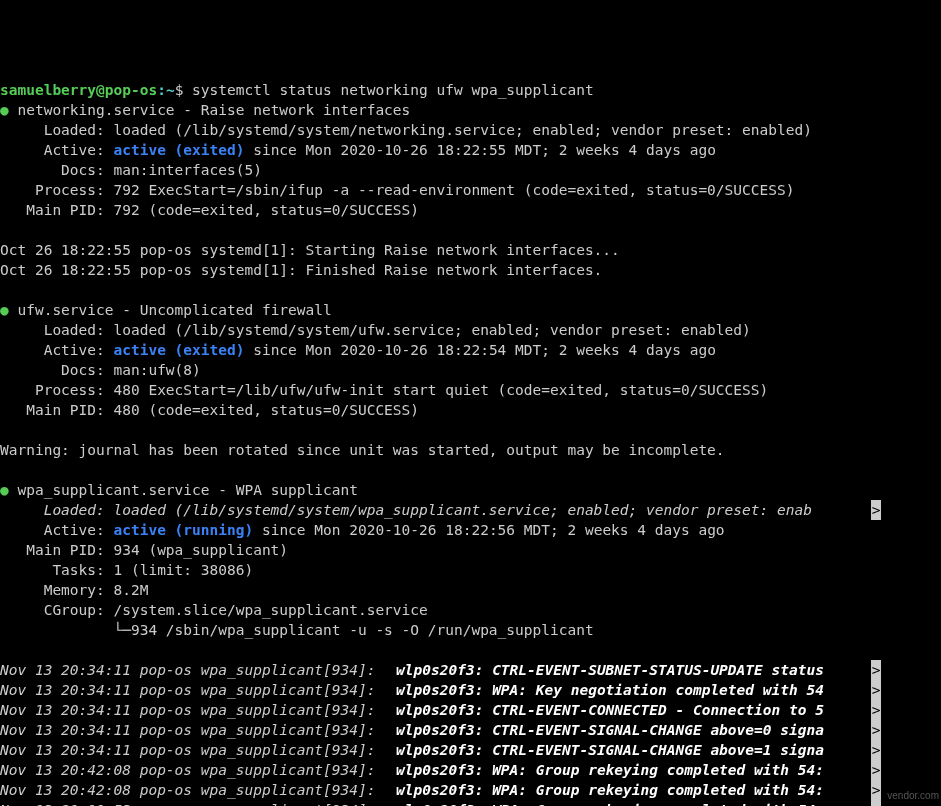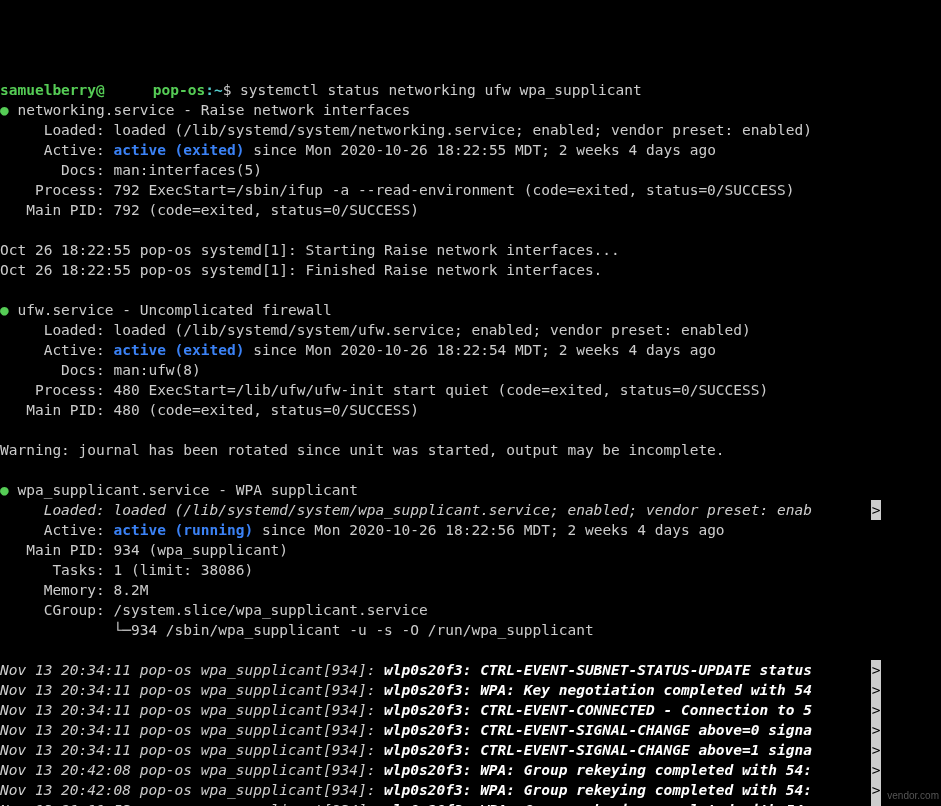--- a/index.html
+++ b/index.html
@@ -10,28 +10,28 @@
     line-height: 20px;
     margin: 0;
     padding: 0;
     white-space: pre;
     overflow: hidden;
     width: 941px;
     height: 806px;
   }
   .line { white-space: pre; }
   .user { color: #55cc55; font-weight: bold; }
-  .host { color: #55cc55; font-weight: bold; margin-left: 48px; }
+  .host { color: #55cc55; font-weight: bold; }
   .colon { color: #55cccc; font-weight: bold; }
   .tilde { color: #55cccc; font-weight: bold; }
   .dollar { color: #ccc; }
   .cmd { color: #ccc; }
   .bullet { color: #55cc55; font-weight: bold; }
   .active { color: #3b82f6; font-weight: bold; }
-  .bold { color: #fff; font-weight: bold; }
+  .bold { color: #fff; font-weight: bold; margin-left: 12px; }
   .arrow { background: #ccc; color: #000; display:inline-block; width:10px; text-align:center; position:absolute; right:0; }
   .logline { position: relative; width: 881px; font-style: italic; }
   .watermark { position: fixed; bottom: 0; right: 2px; color: #555; font-size: 10px; font-family: sans-serif; }
 </style>
 </head>
 <body>
 
 
 
 <div id="term"><div class="line"><span class="user">samuelberry</span><span class="user">@</span><span class="host">pop-os</span><span class="colon">:</span><span class="tilde">~</span><span class="dollar">$ </span><span class="cmd">systemctl status networking ufw wpa_supplicant</span></div><div class="line"><span class="bullet">●</span> networking.service - Raise network interfaces</div><div class="line">     Loaded: loaded (/lib/systemd/system/networking.service; enabled; vendor preset: enabled)</div><div class="line">     Active: <span class="active">active (exited)</span> since Mon 2020-10-26 18:22:55 MDT; 2 weeks 4 days ago</div><div class="line">       Docs: man:interfaces(5)</div><div class="line">    Process: 792 ExecStart=/sbin/ifup -a --read-environment (code=exited, status=0/SUCCESS)</div><div class="line">   Main PID: 792 (code=exited, status=0/SUCCESS)</div><div class="line">&nbsp;</div><div class="line">Oct 26 18:22:55 pop-os systemd[1]: Starting Raise network interfaces...</div><div class="line">Oct 26 18:22:55 pop-os systemd[1]: Finished Raise network interfaces.</div><div class="line">&nbsp;</div><div class="line"><span class="bullet">●</span> ufw.service - Uncomplicated firewall</div><div class="line">     Loaded: loaded (/lib/systemd/system/ufw.service; enabled; vendor preset: enabled)</div><div class="line">     Active: <span class="active">active (exited)</span> since Mon 2020-10-26 18:22:54 MDT; 2 weeks 4 days ago</div><div class="line">       Docs: man:ufw(8)</div><div class="line">    Process: 480 ExecStart=/lib/ufw/ufw-init start quiet (code=exited, status=0/SUCCESS)</div><div class="line">   Main PID: 480 (code=exited, status=0/SUCCESS)</div><div class="line">&nbsp;</div><div class="line">Warning: journal has been rotated since unit was started, output may be incomplete.</div><div class="line">&nbsp;</div><div class="line"><span class="bullet">●</span> wpa_supplicant.service - WPA supplicant</div><div class="line logline">     Loaded: loaded (/lib/systemd/system/wpa_supplicant.service; enabled; vendor preset: enab<span class="arrow">&gt;</span></div><div class="line">     Active: <span class="active">active (running)</span> since Mon 2020-10-26 18:22:56 MDT; 2 weeks 4 days ago</div><div class="line">   Main PID: 934 (wpa_supplicant)</div><div class="line">      Tasks: 1 (limit: 38086)</div><div class="line">     Memory: 8.2M</div><div class="line">     CGroup: /system.slice/wpa_supplicant.service</div><div class="line">             └─934 /sbin/wpa_supplicant -u -s -O /run/wpa_supplicant</div><div class="line">&nbsp;</div><div class="line logline">Nov 13 20:34:11 pop-os wpa_supplicant[934]: <span class="bold">wlp0s20f3: CTRL-EVENT-SUBNET-STATUS-UPDATE status</span><span class="arrow">&gt;</span></div><div class="line logline">Nov 13 20:34:11 pop-os wpa_supplicant[934]: <span class="bold">wlp0s20f3: WPA: Key negotiation completed with 54</span><span class="arrow">&gt;</span></div><div class="line logline">Nov 13 20:34:11 pop-os wpa_supplicant[934]: <span class="bold">wlp0s20f3: CTRL-EVENT-CONNECTED - Connection to 5</span><span class="arrow">&gt;</span></div><div class="line logline">Nov 13 20:34:11 pop-os wpa_supplicant[934]: <span class="bold">wlp0s20f3: CTRL-EVENT-SIGNAL-CHANGE above=0 signa</span><span class="arrow">&gt;</span></div><div class="line logline">Nov 13 20:34:11 pop-os wpa_supplicant[934]: <span class="bold">wlp0s20f3: CTRL-EVENT-SIGNAL-CHANGE above=1 signa</span><span class="arrow">&gt;</span></div><div class="line logline">Nov 13 20:42:08 pop-os wpa_supplicant[934]: <span class="bold">wlp0s20f3: WPA: Group rekeying completed with 54:</span><span class="arrow">&gt;</span></div><div class="line logline">Nov 13 20:42:08 pop-os wpa_supplicant[934]: <span class="bold">wlp0s20f3: WPA: Group rekeying completed with 54:</span><span class="arrow">&gt;</span></div><div class="line logline">Nov 13 21:11:53 pop-os wpa_supplicant[934]: <span class="bold">wlp0s20f3: WPA: Group rekeying completed with 54:</span><span class="arrow">&gt;</span></div></div>

